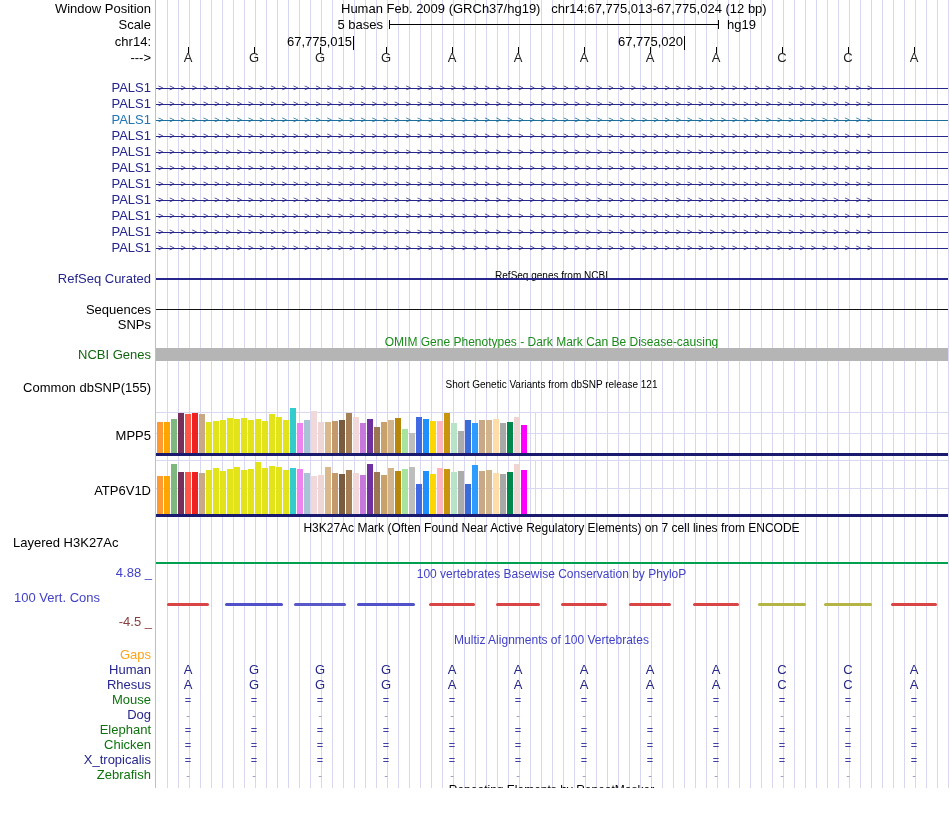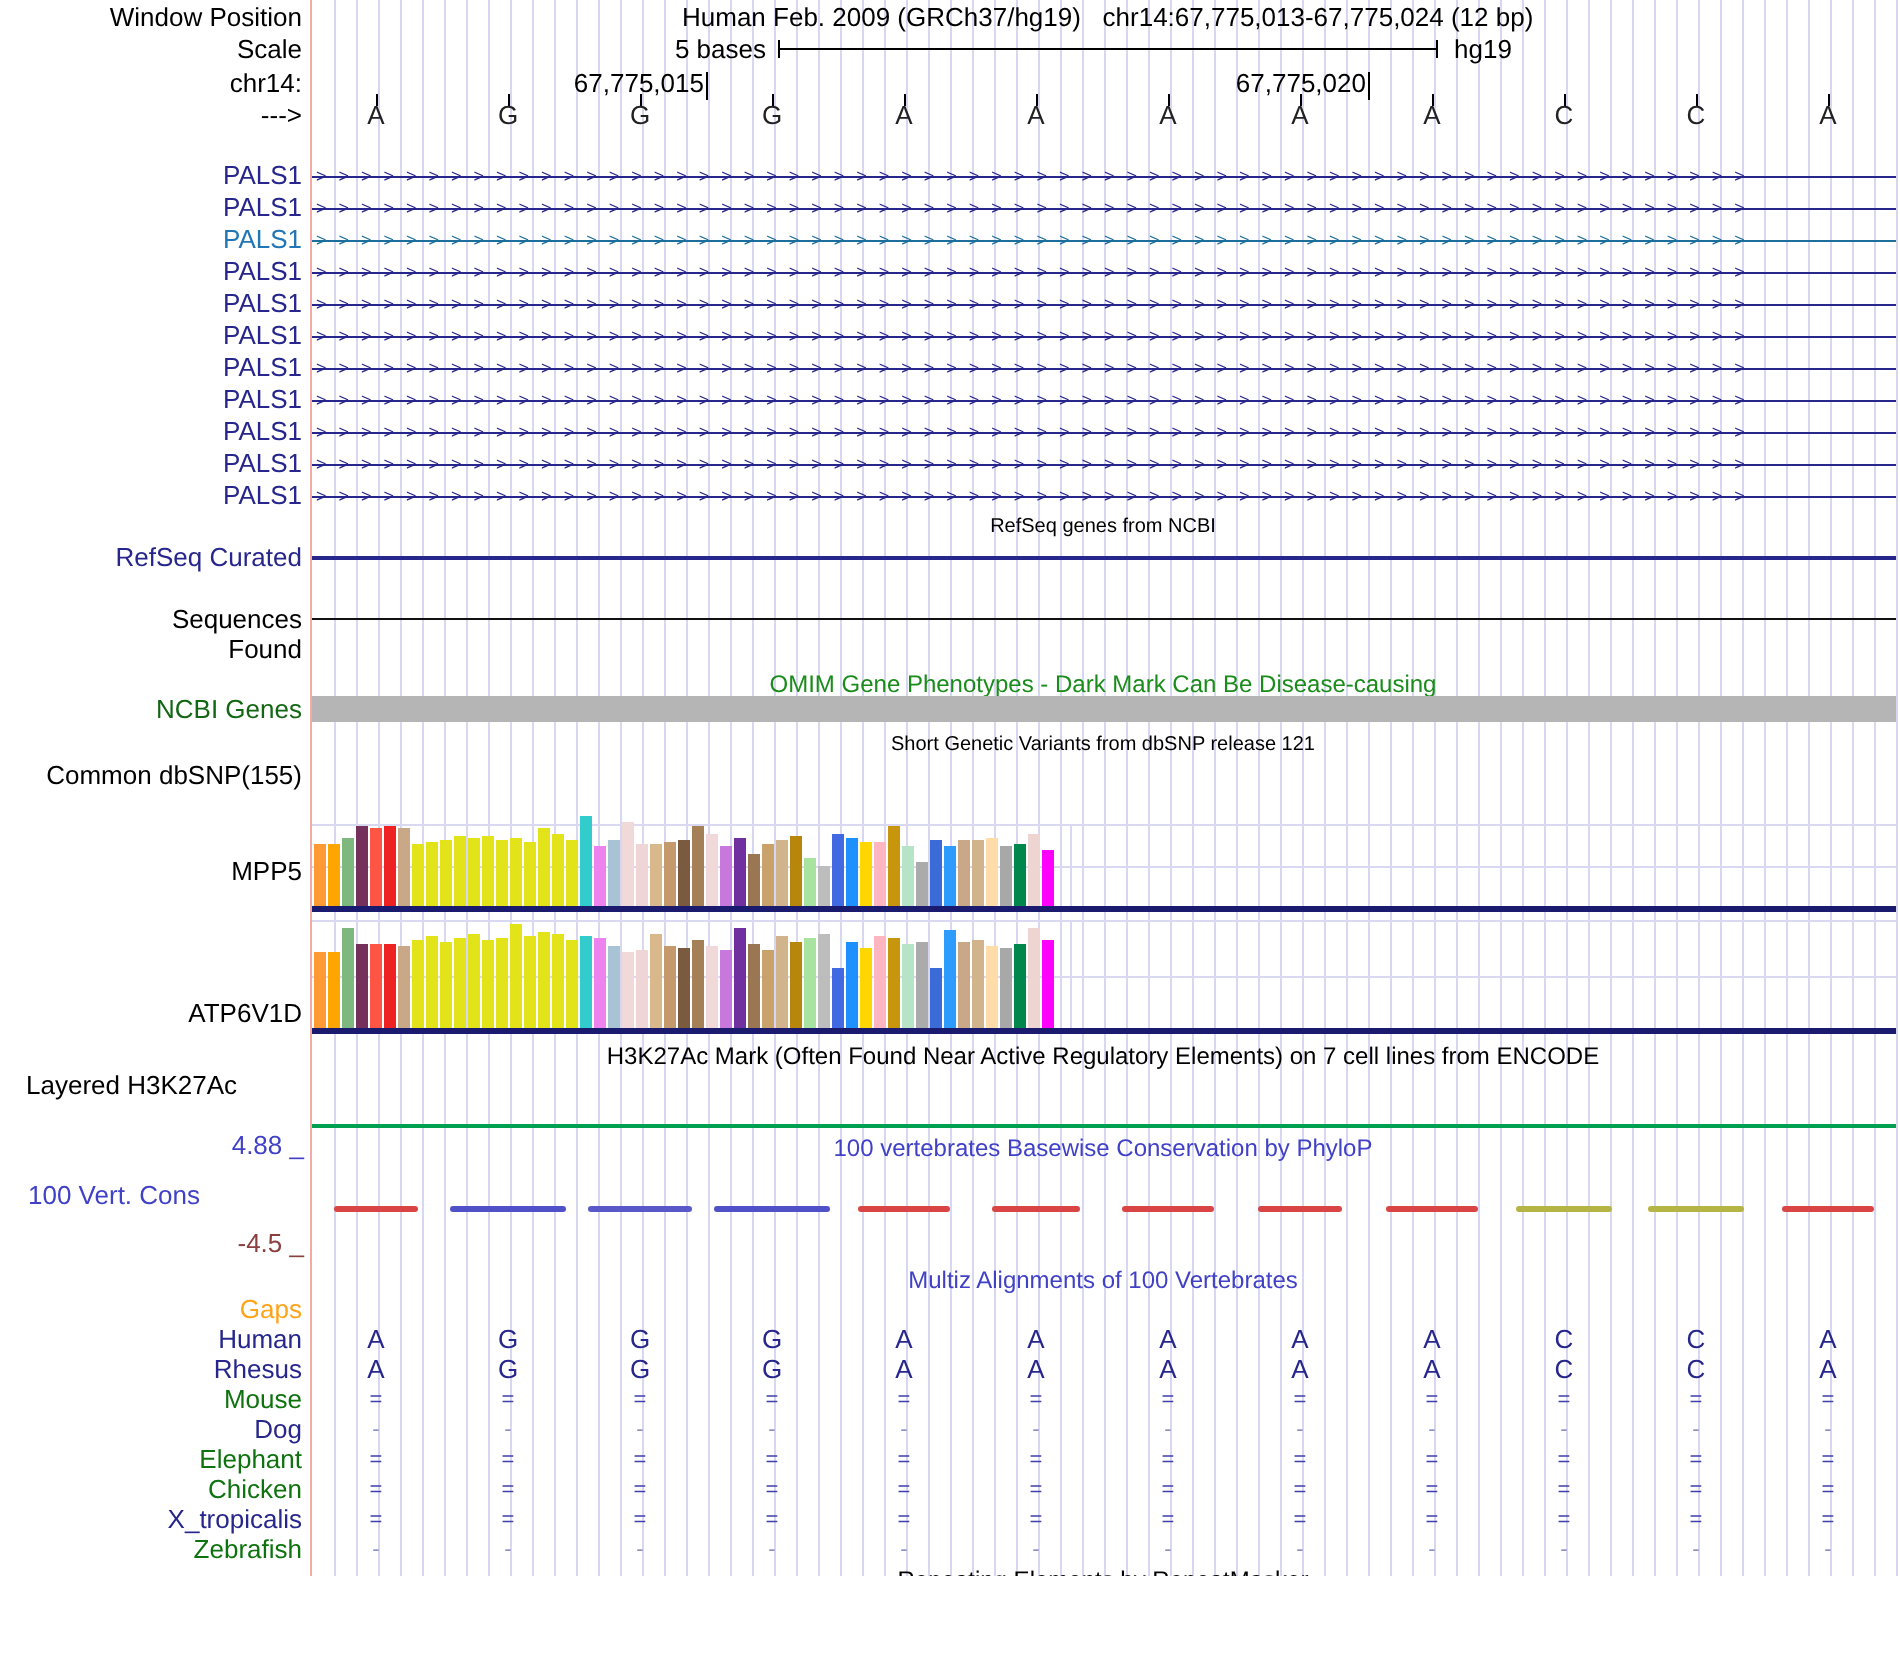--- a/index.html
+++ b/index.html
@@ -8,21 +8,21 @@
   .abs{position:absolute;}
   .lbl{position:absolute;left:0;width:151px;text-align:right;font-size:13px;line-height:14px;white-space:nowrap;}
   .ctr{position:absolute;left:155px;width:793px;text-align:center;white-space:nowrap;}
   .nav{color:#26268C;}
   .blue{color:#4141C8;}
   .grn{color:#1A8C1A;}
   .dgrn{color:#136613;}
   .maroon{color:#8B4040;}
   .f13{font-size:13px;line-height:14px;}
   .f12{font-size:12px;line-height:13px;}
-  .f10{font-size:10px;line-height:11px;}
+  .f10{font-size:10px;line-height:11px;margin-top:12px;}
   .gridline{position:absolute;top:0;width:1px;height:828px;background:#D7D7F1;}
   .edgeline{position:absolute;top:0;width:1px;height:828px;background:#F4A9A4;}
   .hline{position:absolute;left:156px;width:792px;}
   .gene-row{position:absolute;left:156px;width:792px;height:15px;overflow:hidden;
             font-size:9px;letter-spacing:6px;line-height:15px;white-space:nowrap;}
   .gene-row .rail{position:absolute;left:0;top:7px;width:792px;height:1px;}
   .gene-row .arrows{position:absolute;left:2px;top:0;}
   .base-cell{position:absolute;width:66px;text-align:center;font-size:13px;line-height:14px;}
   .tick{position:absolute;width:1px;background:#000;}
   .bar{position:absolute;}
@@ -215,31 +215,31 @@
         <div class="arrows">&gt;&gt;&gt;&gt;&gt;&gt;&gt;&gt;&gt;&gt;&gt;&gt;&gt;&gt;&gt;&gt;&gt;&gt;&gt;&gt;&gt;&gt;&gt;&gt;&gt;&gt;&gt;&gt;&gt;&gt;&gt;&gt;&gt;&gt;&gt;&gt;&gt;&gt;&gt;&gt;&gt;&gt;&gt;&gt;&gt;&gt;&gt;&gt;&gt;&gt;&gt;&gt;&gt;&gt;&gt;&gt;&gt;&gt;&gt;&gt;&gt;&gt;&gt;&gt;</div>
       </div>
     </div>
 
   <div class="ctr f10" style="top:258px">RefSeq genes from NCBI</div>
   <div class="lbl nav" style="top:272px">RefSeq Curated</div>
   <div class="hline" style="top:278px;height:2px;background:#26268C"></div>
 
   <div class="lbl" style="top:303px">Sequences</div>
   <div class="hline" style="top:309px;height:1px;background:#111"></div>
-  <div class="lbl" style="top:318px">Found</div>
+  <div class="lbl" style="top:318px">SNPs</div>
 
   <div class="ctr f12 grn" style="top:336px">OMIM Gene Phenotypes - Dark Mark Can Be Disease-causing</div>
   <div class="lbl dgrn" style="top:348px">NCBI Genes</div>
   <div class="hline" style="top:348px;height:13px;background:#B5B5B5"></div>
 
   <div class="ctr f10" style="top:367px">Short Genetic Variants from dbSNP release 121</div>
   <div class="lbl" style="top:381px">Common dbSNP(155)</div>
 
   <div class="lbl" style="top:429px">MPP5</div>
-  <div class="lbl" style="top:500px">ATP6V1D</div>
+  <div class="lbl" style="top:484px">ATP6V1D</div>
   <div id="gtex-charts">
       <div class="hline" style="top: 412px; height: 1px; background: rgb(216, 216, 240);"></div>
       <div class="hline" style="top: 433px; height: 1px; background: rgb(216, 216, 240);"></div>
       <div class="abs" style="top: 412px; left: 535px; width: 1px; height: 41px; background: rgb(216, 216, 240);"></div>
       <div class="bar" style="top: 422px; left: 157px; width: 6px; height: 31px; background: rgb(255, 153, 51);"></div>
       <div class="bar" style="top: 422px; left: 164px; width: 6px; height: 31px; background: rgb(255, 165, 0);"></div>
       <div class="bar" style="top: 419px; left: 171px; width: 6px; height: 34px; background: rgb(126, 184, 126);"></div>
       <div class="bar" style="top: 413px; left: 178px; width: 6px; height: 40px; background: rgb(118, 48, 92);"></div>
       <div class="bar" style="top: 414px; left: 185px; width: 6px; height: 39px; background: rgb(255, 85, 68);"></div>
       <div class="bar" style="top: 413px; left: 192px; width: 6px; height: 40px; background: rgb(238, 34, 34);"></div>

